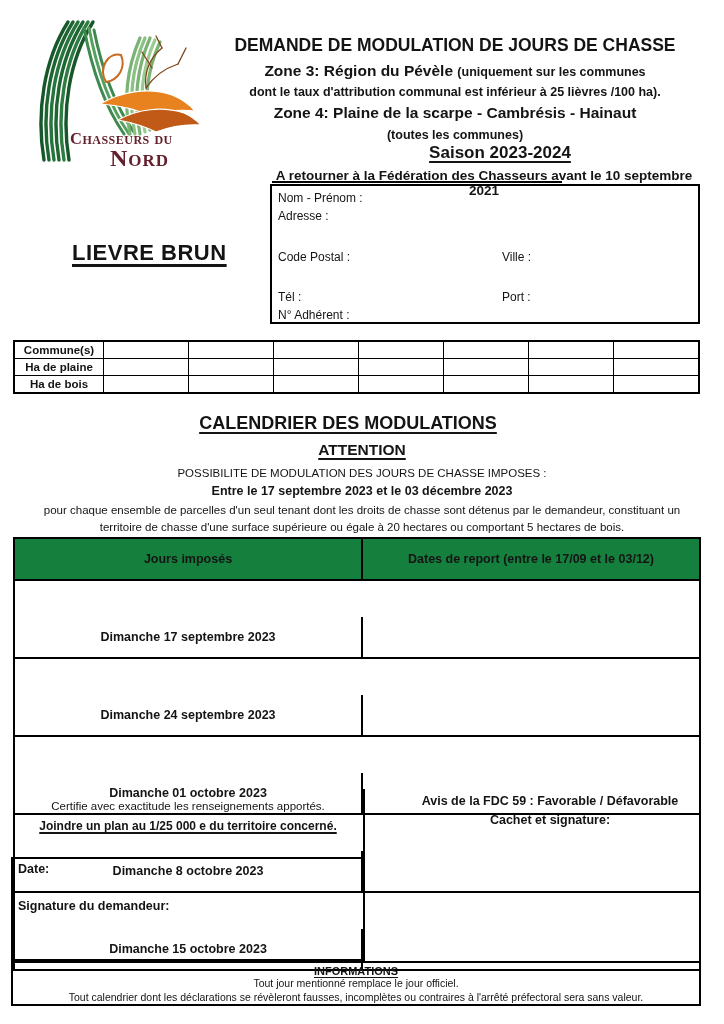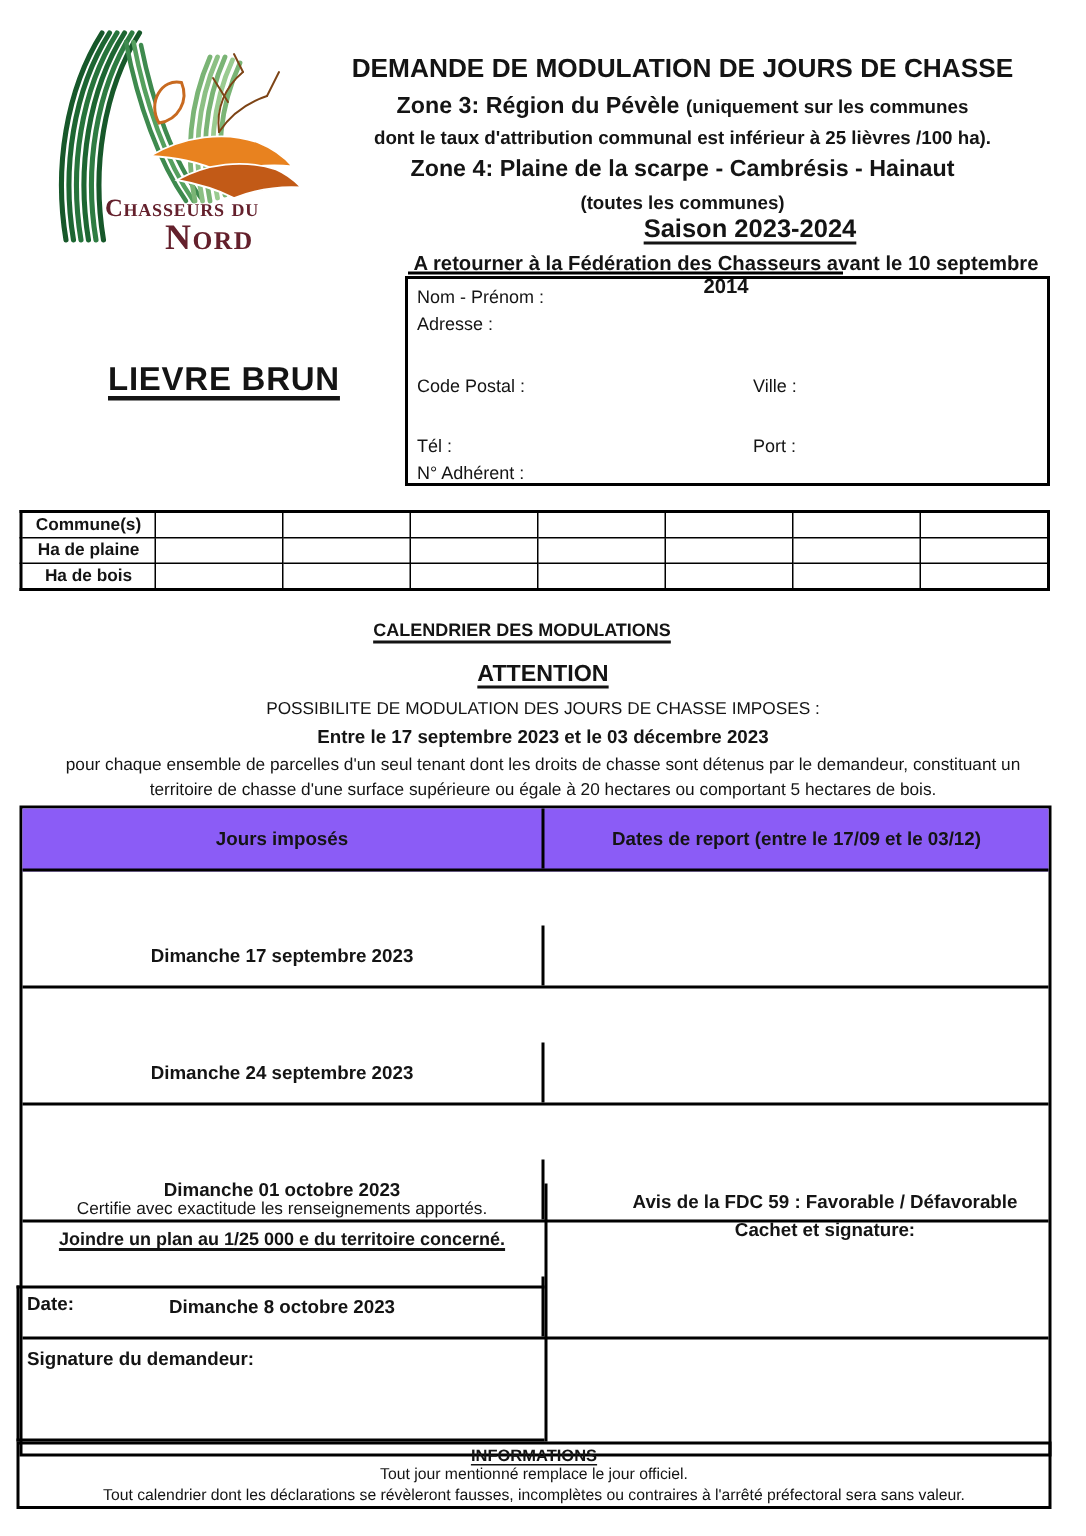--- a/index.html
+++ b/index.html
@@ -31,31 +31,31 @@
            text-decoration:underline;text-decoration-thickness:2.5px;text-underline-offset:4px;}
 
   
   .commune-table{left:13px;top:340px;border-collapse:collapse;}
   .commune-table td{border:1.5px solid #000;height:16px;padding:0;}
   .commune-table{border:2.5px solid #000;}
   .commune-table td.lab{width:88px;font-size:11.5px;font-weight:bold;text-align:center;}
   .commune-table td.cell{width:84px;}
 
   
-  .calh1{left:0;top:413px;width:696px;font-size:12px;font-weight:bold;}
+  .calh1{left:0;top:413px;width:696px;font-size:18px;font-weight:bold;}
   .calh2{left:0;top:441px;width:724px;font-size:15.5px;font-weight:bold;}
   .calh3{left:0;top:467px;width:724px;font-size:11.5px;}
   .calh4{left:0;top:484px;width:724px;font-size:12.5px;font-weight:bold;}
   .calpara{left:30px;top:502px;width:664px;font-size:11.5px;line-height:16.5px;text-align:center;}
 
   
   .cal-main{left:13px;top:537px;width:688px;border:2.5px solid #000;box-sizing:border-box;}
   .cal-row{display:flex;border-bottom:2px solid #000;}
   .cal-row:last-child{border-bottom:none;}
-  .cal-head{height:40px;background:#8b5cf6;border-bottom:2.5px solid #000;}
+  .cal-head{height:40px;background:#15803d;border-bottom:2.5px solid #000;}
   .cal-c1{width:348px;border-right:2.5px solid #000;display:flex;align-items:center;justify-content:center;
           font-size:12.5px;font-weight:bold;box-sizing:border-box;}
   .cal-c2{flex:1;display:flex;align-items:center;justify-content:center;font-size:12.5px;font-weight:bold;}
   .cal-date{height:40px;margin-top:36px;}
 
   .right-cell{left:363px;top:789px;width:374px;height:172px;border-left:2.5px solid #000;border-right:2.5px solid #000;
               box-sizing:border-box;padding-top:5px;}
   .right-cell .l1,.right-cell .l2{font-size:12.5px;font-weight:bold;text-align:center;}
   .right-cell .l2{margin-top:5px;}
 
@@ -121,21 +121,21 @@
 
 <div class="abs ctr t-title">DEMANDE DE MODULATION DE JOURS DE CHASSE</div>
 
 <div class="abs ctr t-zone3">
   <span class="big">Zone 3: Région du  Pévèle </span><span class="small">(uniquement sur les communes</span>
 </div>
 <div class="abs ctr t-zone3b">dont le taux d'attribution communal est inférieur à 25 lièvres /100 ha).</div>
 <div class="abs ctr t-zone4">Zone 4: Plaine de la scarpe - Cambrésis - Hainaut</div>
 <div class="abs ctr t-zone4b">(toutes les communes)</div>
 <div class="abs ctr t-season"><span class="u">Saison 2023-2024</span></div>
-<div class="abs ctr t-return">A retourner à la Fédération des Chasseurs avant le 10 septembre 2014</div>
+<div class="abs ctr t-return">A retourner à la Fédération des Chasseurs avant le 10 septembre 2021</div>
 
 <div class="abs species">LIEVRE BRUN</div>
 
 <div class="abs id-topline"></div>
 <div class="abs id-box">
   <span class="lbl" style="left:6px;top:5px;">Nom - Prénom :</span>
   <span class="lbl" style="left:6px;top:23px;">Adresse :</span>
   <span class="lbl" style="left:6px;top:64px;">Code Postal :</span>
   <span class="lbl" style="left:230px;top:64px;">Ville :</span>
   <span class="lbl" style="left:6px;top:104px;">Tél :</span>
@@ -199,20 +199,21 @@
   </div>
   <div class="cal-row cal-date">
     <div class="cal-c1">Dimanche 01 octobre 2023</div>
     <div class="cal-c2"></div>
   </div>
   <div class="cal-row cal-date">
     <div class="cal-c1">Dimanche 8 octobre 2023</div>
     <div class="cal-c2"></div>
   </div>
   <div class="cal-row cal-date">
+    <div class="cal-c1">Dimanche 15 octobre 2023</div>
     <div class="cal-c2"></div>
   </div>
 </div>
 
 <div class="abs right-cell">
   <div class="l1">Avis de la FDC 59 : Favorable / Défavorable</div>
   <div class="l2">Cachet et signature:</div>
 </div>
 
 <div class="abs certify">

